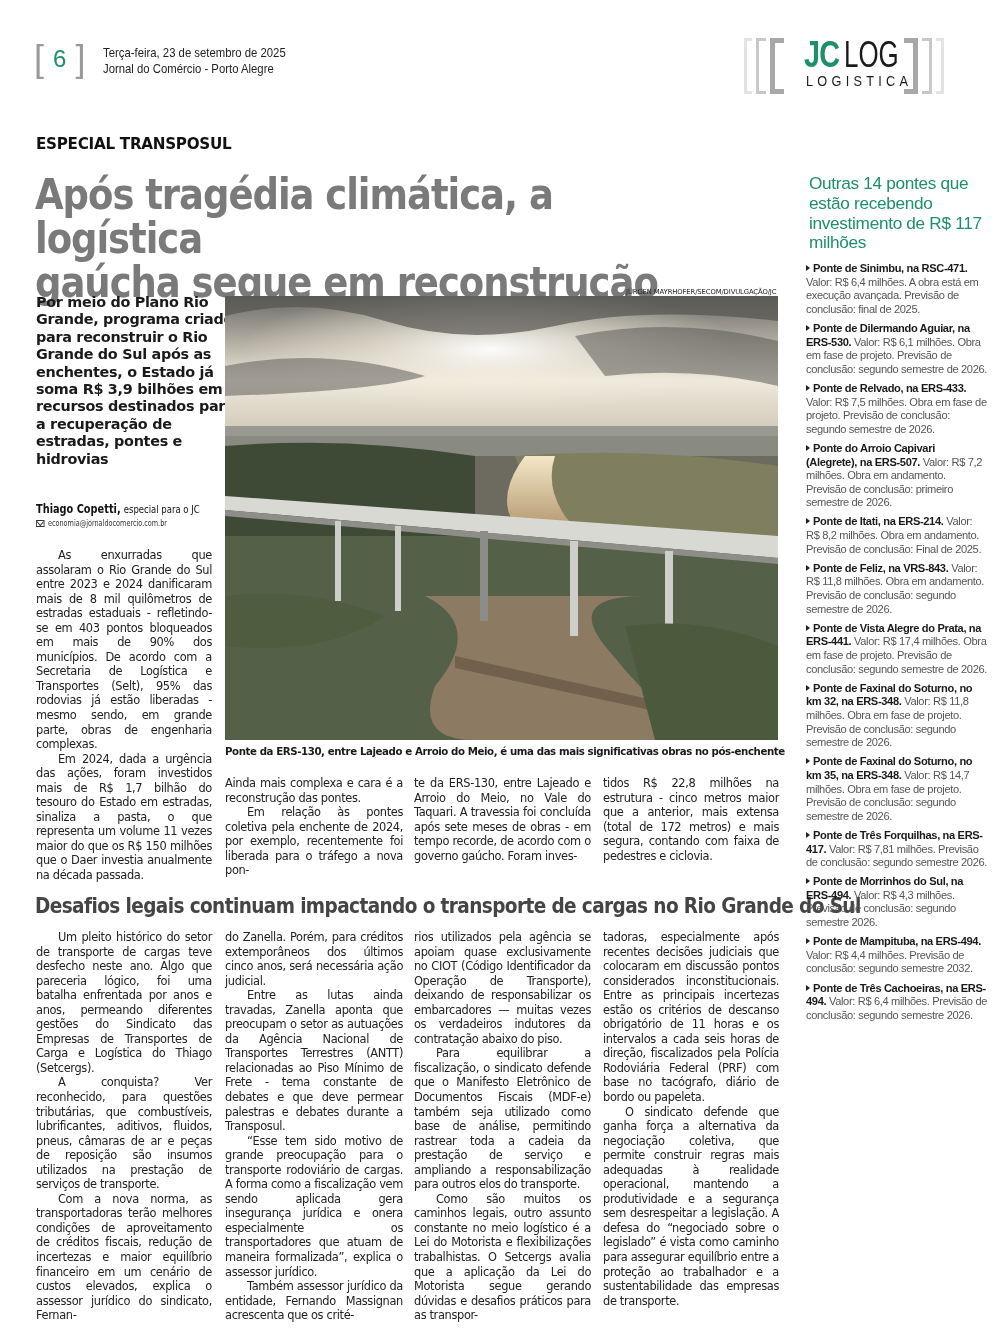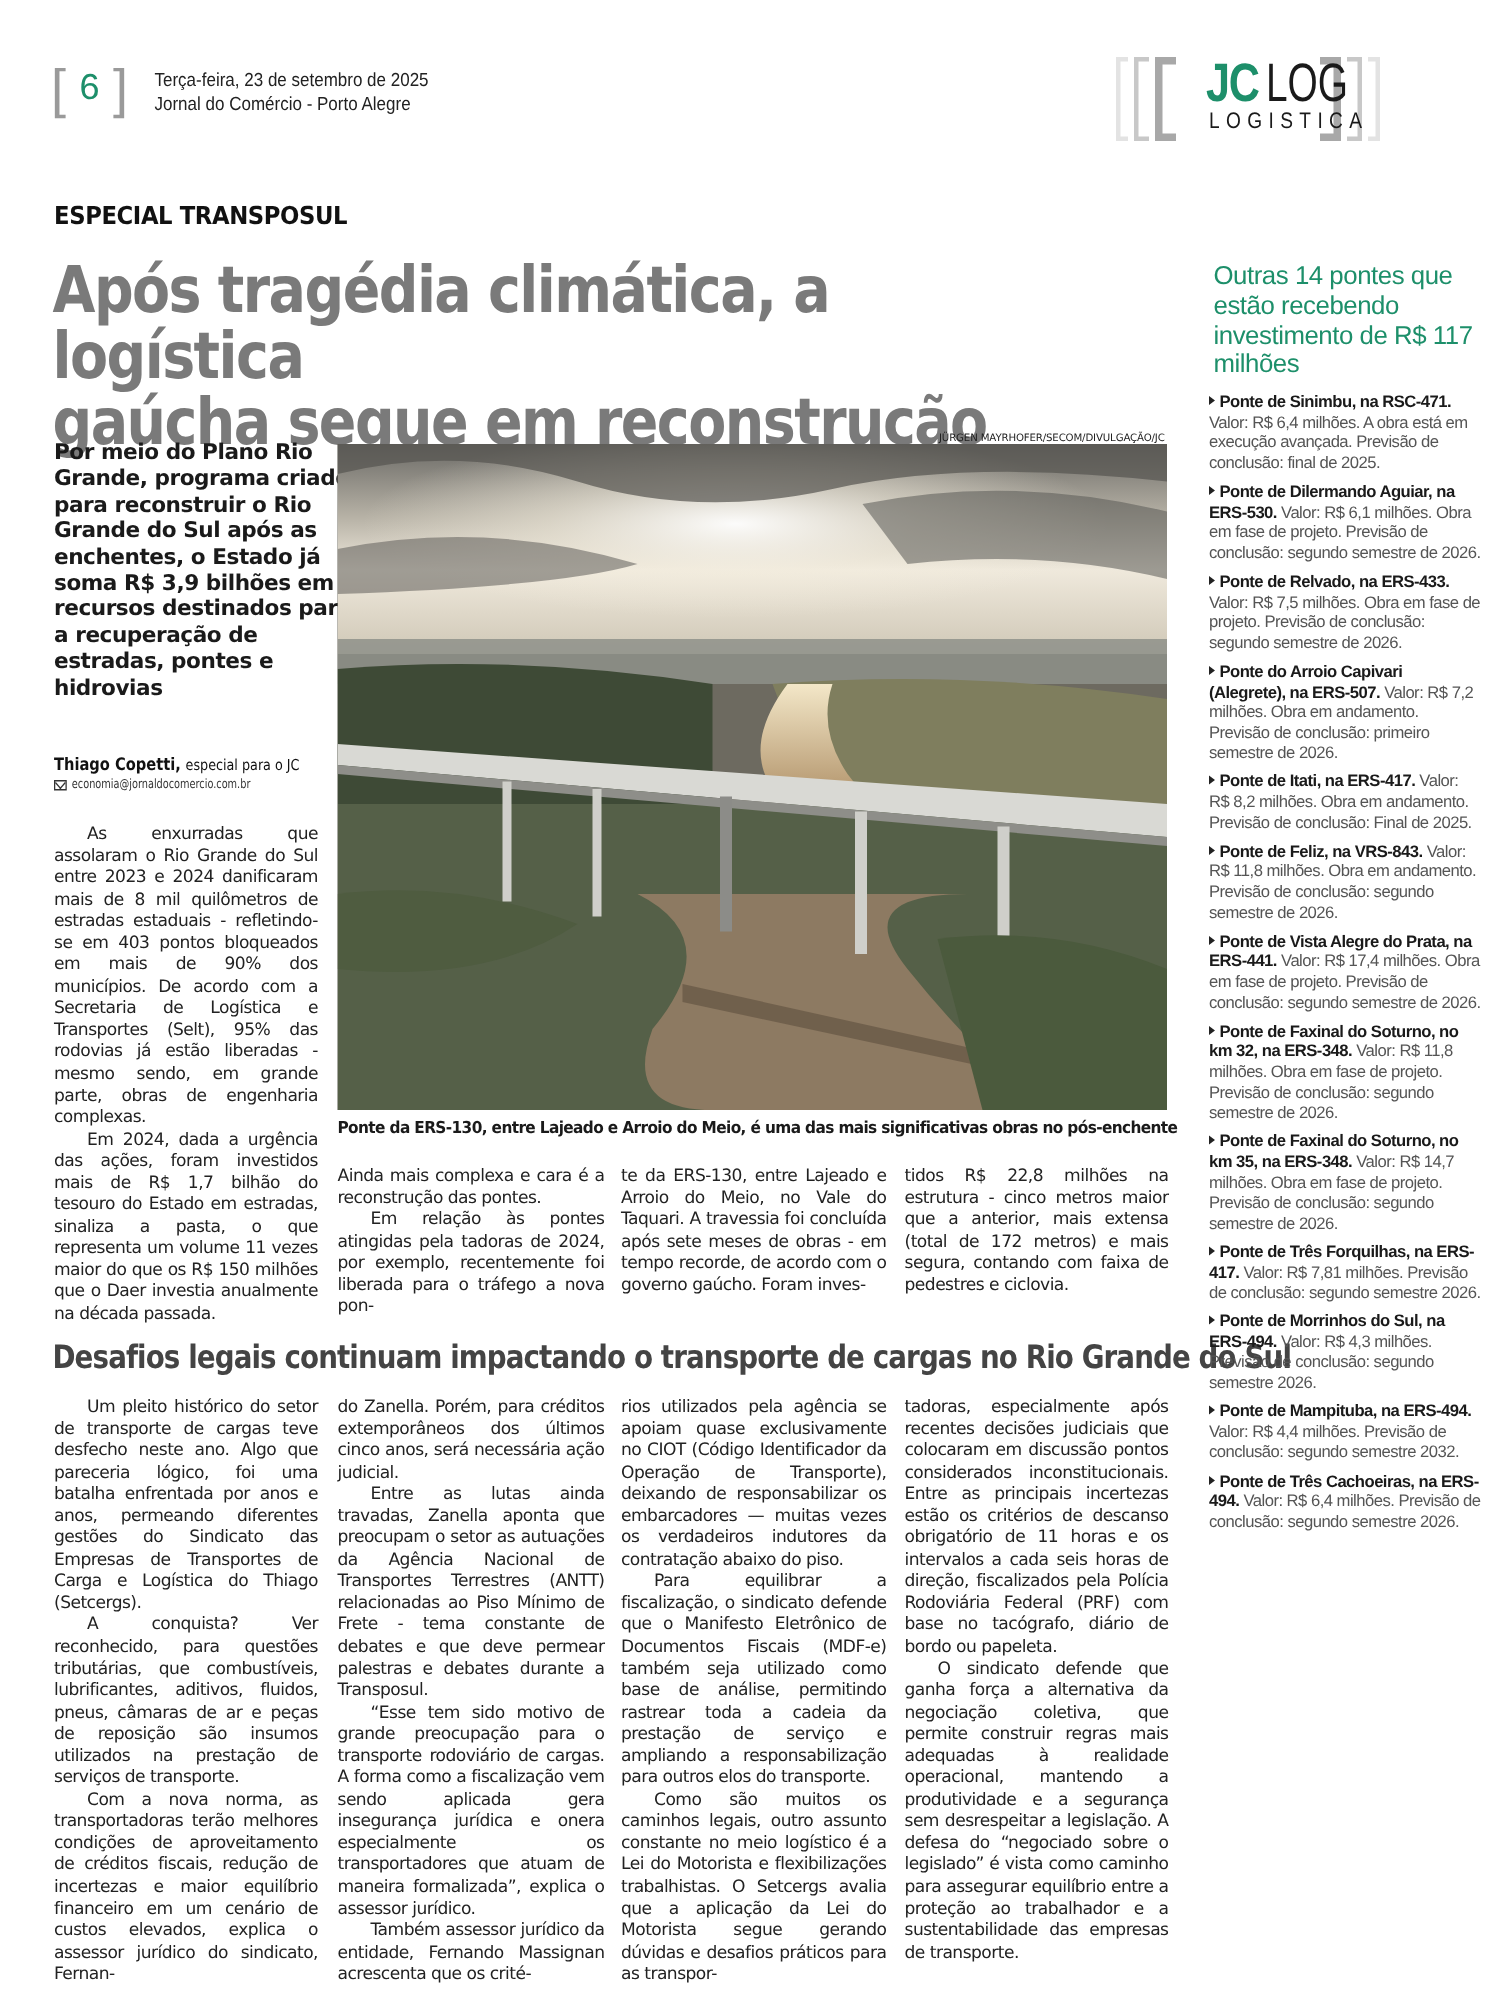--- a/index.html
+++ b/index.html
@@ -5,21 +5,21 @@
   * { box-sizing: border-box; margin: 0; padding: 0; }
   html, body { width: 1003px; height: 1344px; background: #ffffff; overflow: hidden; }
   body { position: relative; font-family: "DejaVu Sans Condensed", "DejaVu Sans", sans-serif; color: #1f1f1f; }
 
   
   .page-num { position: absolute; left: 34px; top: 40px; height: 38px; display: flex; align-items: center; }
   .page-num .br { font-family: "Liberation Sans", sans-serif; font-size: 36px; color: #9a9a9a; font-weight: 300; line-height: 1; }
   .page-num .num { font-family: "Liberation Sans", sans-serif; font-size: 24px; color: #1d8f6a; margin: 0 9px; line-height: 1; }
   .page-meta { position: absolute; left: 103px; top: 45px; font-family: "Liberation Sans", sans-serif; font-size: 12.6px; line-height: 16px; color: #222; transform: scaleX(0.9); transform-origin: left top; }
 
-  .logo { position: absolute; left: 744px; top: 36px; width: 176px; height: 62px; }
+  .logo { position: absolute; left: 744px; top: 36px; width: 200px; height: 62px; }
   .logo .bk { position: absolute; top: 2px; height: 56px; border: 3px solid #d0d0d0; }
   .logo .bk.l1 { left: 0; width: 8px; border-right: none; border-color: #e3e3e3; }
   .logo .bk.l2 { left: 12px; width: 10px; border-right: none; border-color: #c8c8c8; }
   .logo .bk.l3 { left: 26px; width: 14px; border-right: none; border-width: 5px; border-color: #a8a8a8; }
   .logo .bk.r3 { right: 26px; width: 14px; border-left: none; border-width: 5px; border-color: #a8a8a8; }
   .logo .bk.r2 { right: 12px; width: 10px; border-left: none; border-color: #c8c8c8; }
   .logo .bk.r1 { right: 0; width: 8px; border-left: none; border-color: #e3e3e3; }
   .logo .jc { position: absolute; left: 60px; top: 0px; font-family: "Liberation Sans", sans-serif; font-size: 36px; font-weight: bold; color: #1d8f6a; letter-spacing: -1px; line-height: 38px; transform: scaleX(0.8); transform-origin: left top; }
   .logo .log { position: absolute; left: 100px; top: 0px; font-family: "Liberation Sans", sans-serif; font-size: 36px; font-weight: normal; color: #1a1a1a; line-height: 38px; transform: scaleX(0.72); transform-origin: left top; }
   .logo .sub { position: absolute; left: 62px; top: 36px; font-family: "Liberation Sans", sans-serif; font-size: 15px; letter-spacing: 5px; color: #1a1a1a; line-height: 18px; transform: scaleX(0.85); transform-origin: left top; }
@@ -145,21 +145,21 @@
     <rect x="345" y="245" width="8" height="95" fill="#cfcfca"></rect>
     <rect x="440" y="255" width="8" height="90" fill="#cfcfca"></rect>
     <path d="M0 300 Q80 290 160 320 Q100 360 0 350Z" fill="#4f5c40"></path>
     <path d="M400 330 Q480 320 553 350 L553 444 L430 444Z" fill="#4b5a3d"></path>
   </svg>
 </div>
 <div class="caption">Ponte da ERS-130, entre Lajeado e Arroio do Meio, é uma das mais significativas obras no pós-enchente</div>
 
 <div class="col" style="left:225px; top:776px; width:178px;">
   <p class="noind">Ainda mais complexa e cara é a reconstrução das pontes.</p>
-  <p>Em relação às pontes atingidas pela tadoras de 2024, por exemplo, recentemente foi liberada para o tráfego a nova pon-</p>
+  <p>Em relação às pontes coletiva pela enchente de 2024, por exemplo, recentemente foi liberada para o tráfego a nova pon-</p>
 </div>
 <div class="col" style="left:414px; top:776px; width:177px;">
   <p class="noind">te da ERS-130, entre Lajeado e Arroio do Meio, no Vale do Taquari. A travessia foi concluída após sete meses de obras - em tempo recorde, de acordo com o governo gaúcho. Foram inves-</p>
 </div>
 <div class="col" style="left:603px; top:776px; width:176px;">
   <p class="noind">tidos R$ 22,8 milhões na estrutura - cinco metros maior que a anterior, mais extensa (total de 172 metros) e mais segura, contando com faixa de pedestres e ciclovia.</p>
 </div>
 
 <h2 class="sub-head">Desafios legais continuam impactando o transporte de cargas no Rio Grande do Sul</h2>
 
@@ -183,21 +183,21 @@
   <p class="noind">tadoras, especialmente após recentes decisões judiciais que colocaram em discussão pontos considerados inconstitucionais. Entre as principais incertezas estão os critérios de descanso obrigatório de 11 horas e os intervalos a cada seis horas de direção, fiscalizados pela Polícia Rodoviária Federal (PRF) com base no tacógrafo, diário de bordo ou papeleta.</p>
   <p>O sindicato defende que ganha força a alternativa da negociação coletiva, que permite construir regras mais adequadas à realidade operacional, mantendo a produtividade e a segurança sem desrespeitar a legislação. A defesa do “negociado sobre o legislado” é vista como caminho para assegurar equilíbrio entre a proteção ao trabalhador e a sustentabilidade das empresas de transporte.</p>
 </div>
 
 <div class="side-title">Outras 14 pontes que estão recebendo investimento de R$ 117 milhões</div>
 <div class="side-list" id="side-list">
     <div class="side-item"><span class="tri"></span><span class="nm">Ponte de Sinimbu, na RSC-471.</span> <span>Valor: R$ 6,4 milhões. A obra está em execução avançada. Previsão de conclusão: final de 2025.</span></div>
     <div class="side-item"><span class="tri"></span><span class="nm">Ponte de Dilermando Aguiar, na ERS-530.</span> <span>Valor: R$ 6,1 milhões. Obra em fase de projeto. Previsão de conclusão: segundo semestre de 2026.</span></div>
     <div class="side-item"><span class="tri"></span><span class="nm">Ponte de Relvado, na ERS-433.</span> <span>Valor: R$ 7,5 milhões. Obra em fase de projeto. Previsão de conclusão: segundo semestre de 2026.</span></div>
     <div class="side-item"><span class="tri"></span><span class="nm">Ponte do Arroio Capivari (Alegrete), na ERS-507.</span> <span>Valor: R$ 7,2 milhões. Obra em andamento. Previsão de conclusão: primeiro semestre de 2026.</span></div>
-    <div class="side-item"><span class="tri"></span><span class="nm">Ponte de Itati, na ERS-417.</span> <span>Valor: R$ 8,2 milhões. Obra em andamento. Previsão de conclusão: Final de 2025.</span></div>
+    <div class="side-item"><span class="tri"></span><span class="nm">Ponte de Itati, na ERS-214.</span> <span>Valor: R$ 8,2 milhões. Obra em andamento. Previsão de conclusão: Final de 2025.</span></div>
     <div class="side-item"><span class="tri"></span><span class="nm">Ponte de Feliz, na VRS-843.</span> <span>Valor: R$ 11,8 milhões. Obra em andamento. Previsão de conclusão: segundo semestre de 2026.</span></div>
     <div class="side-item"><span class="tri"></span><span class="nm">Ponte de Vista Alegre do Prata, na ERS-441.</span> <span>Valor: R$ 17,4 milhões. Obra em fase de projeto. Previsão de conclusão: segundo semestre de 2026.</span></div>
     <div class="side-item"><span class="tri"></span><span class="nm">Ponte de Faxinal do Soturno, no km 32, na ERS-348.</span> <span>Valor: R$ 11,8 milhões. Obra em fase de projeto. Previsão de conclusão: segundo semestre de 2026.</span></div>
     <div class="side-item"><span class="tri"></span><span class="nm">Ponte de Faxinal do Soturno, no km 35, na ERS-348.</span> <span>Valor: R$ 14,7 milhões. Obra em fase de projeto. Previsão de conclusão: segundo semestre de 2026.</span></div>
     <div class="side-item"><span class="tri"></span><span class="nm">Ponte de Três Forquilhas, na ERS-417.</span> <span>Valor: R$ 7,81 milhões. Previsão de conclusão: segundo semestre 2026.</span></div>
     <div class="side-item"><span class="tri"></span><span class="nm">Ponte de Morrinhos do Sul, na ERS-494.</span> <span>Valor: R$ 4,3 milhões. Previsão de conclusão: segundo semestre 2026.</span></div>
     <div class="side-item"><span class="tri"></span><span class="nm">Ponte de Mampituba, na ERS-494.</span> <span>Valor: R$ 4,4 milhões. Previsão de conclusão: segundo semestre 2032.</span></div>
     <div class="side-item"><span class="tri"></span><span class="nm">Ponte de Três Cachoeiras, na ERS-494.</span> <span>Valor: R$ 6,4 milhões. Previsão de conclusão: segundo semestre 2026.</span></div>
   </div>
 

